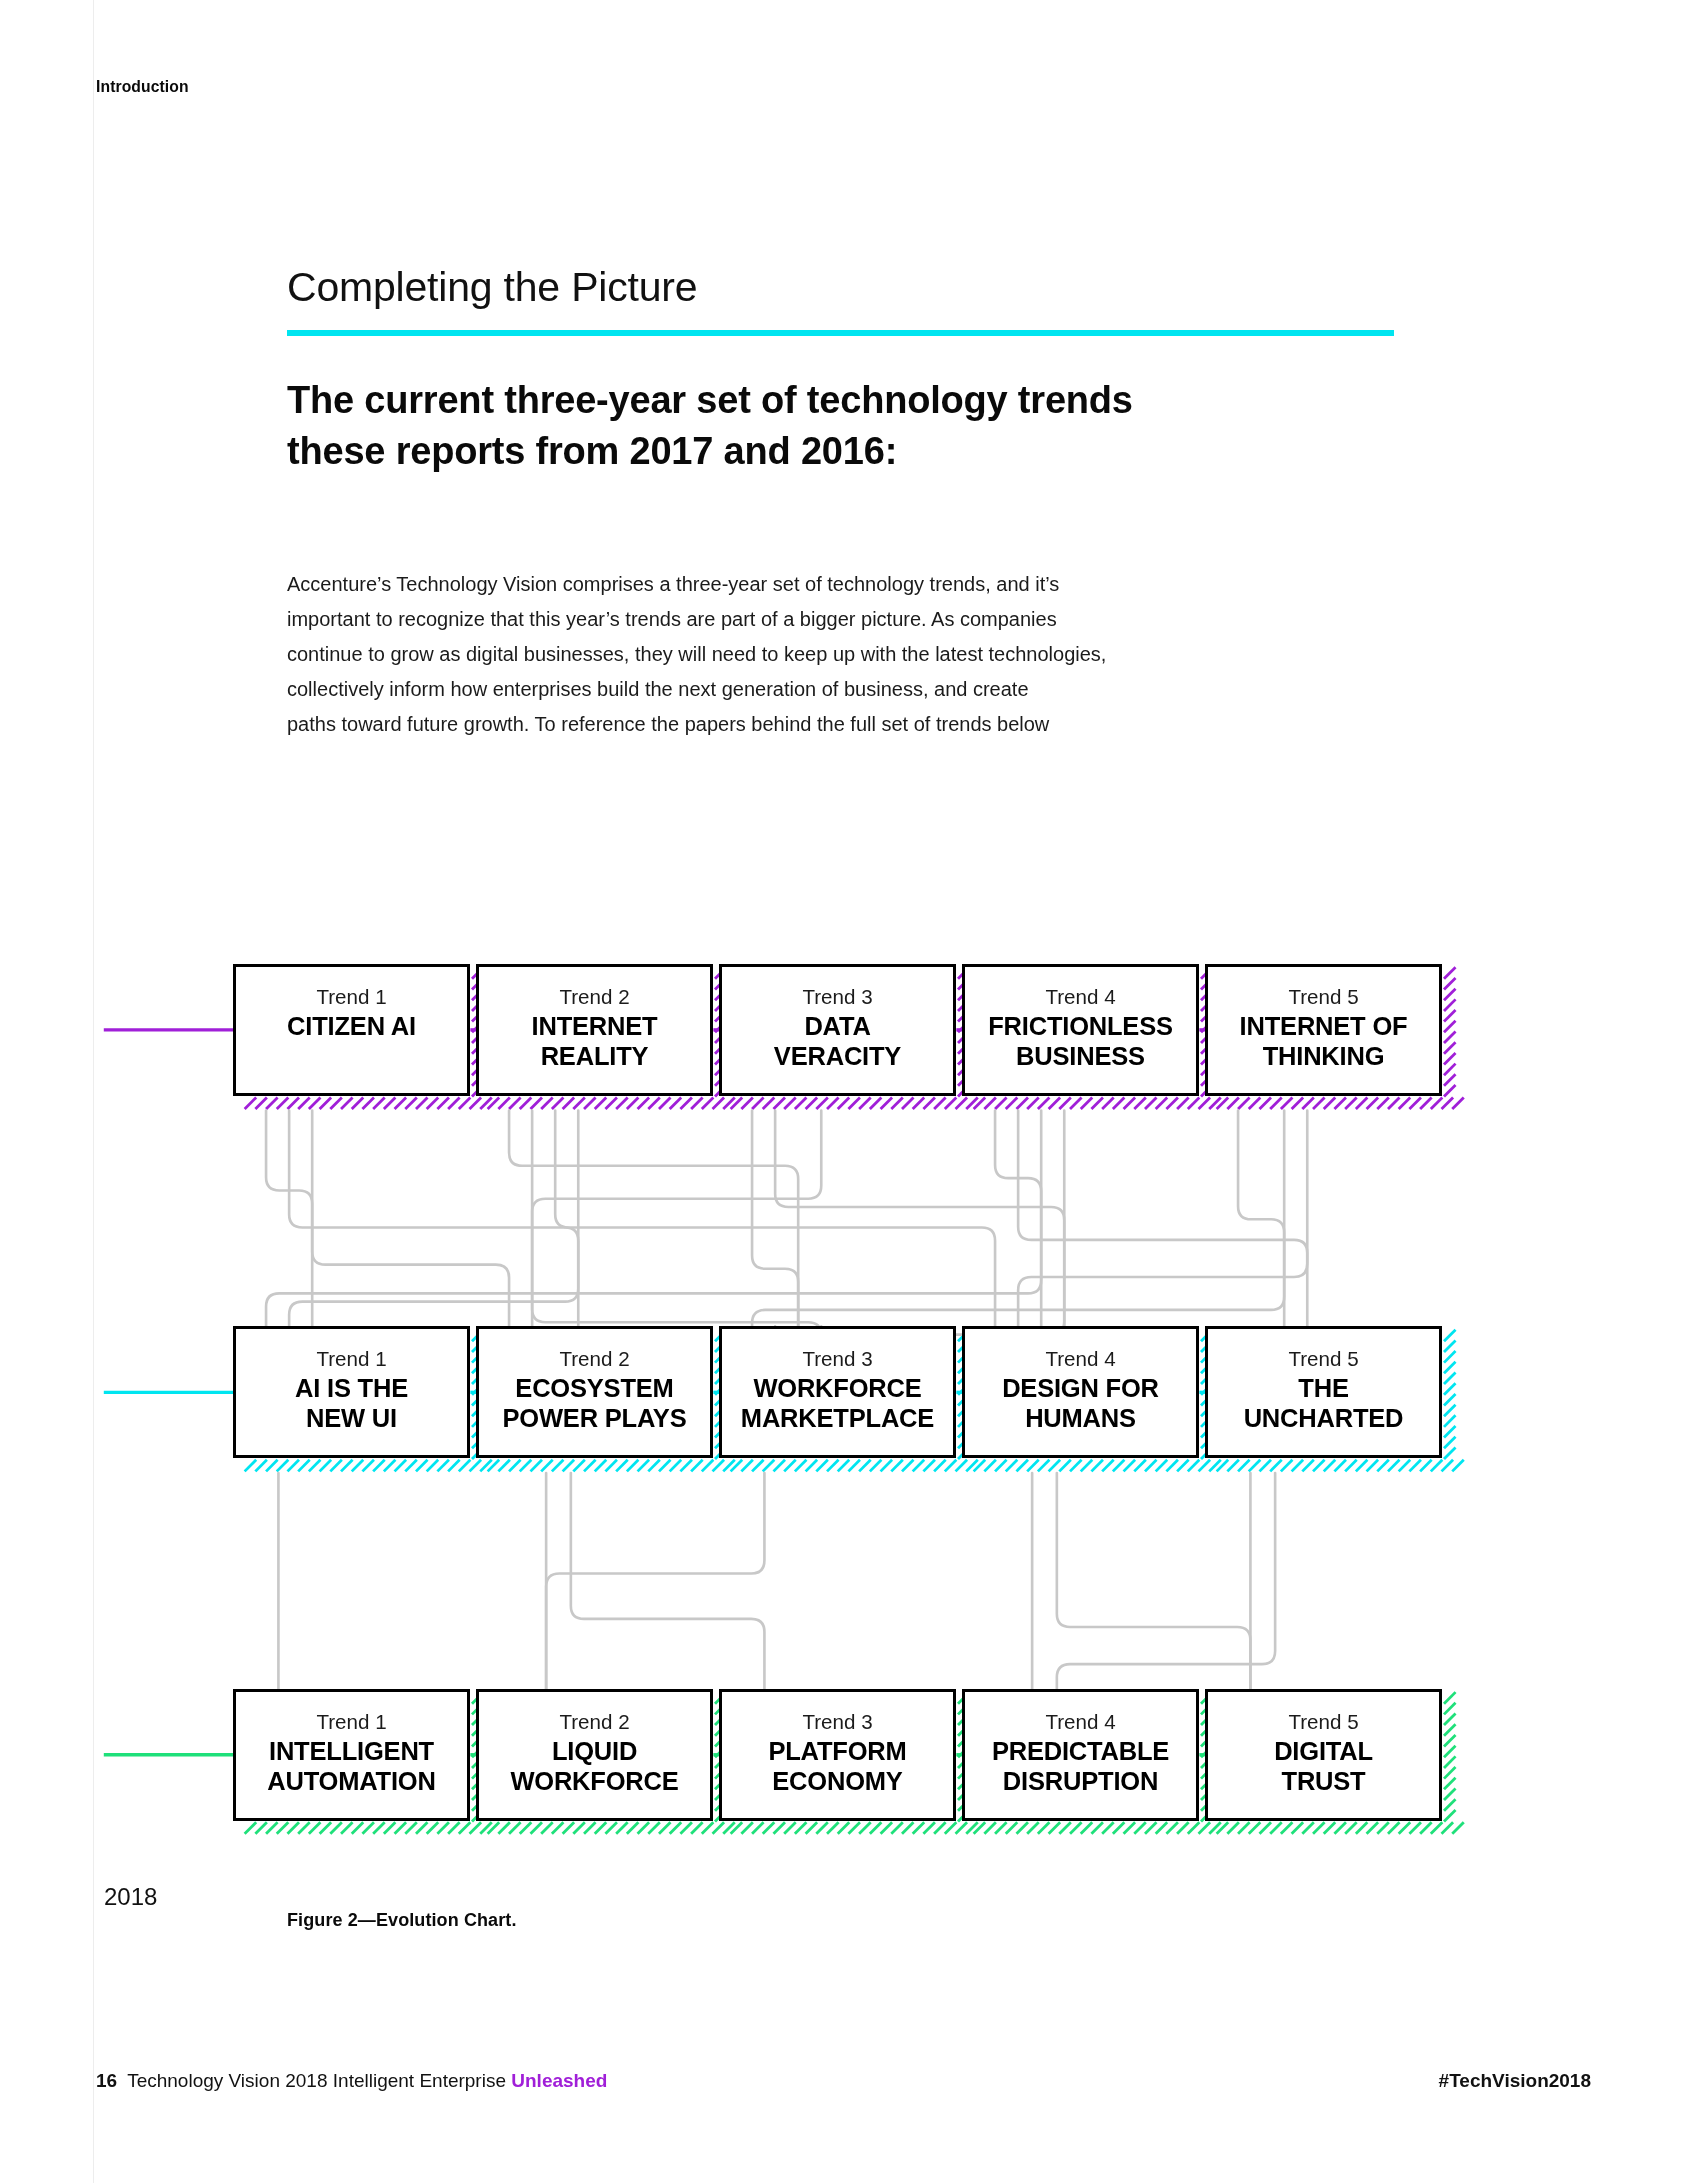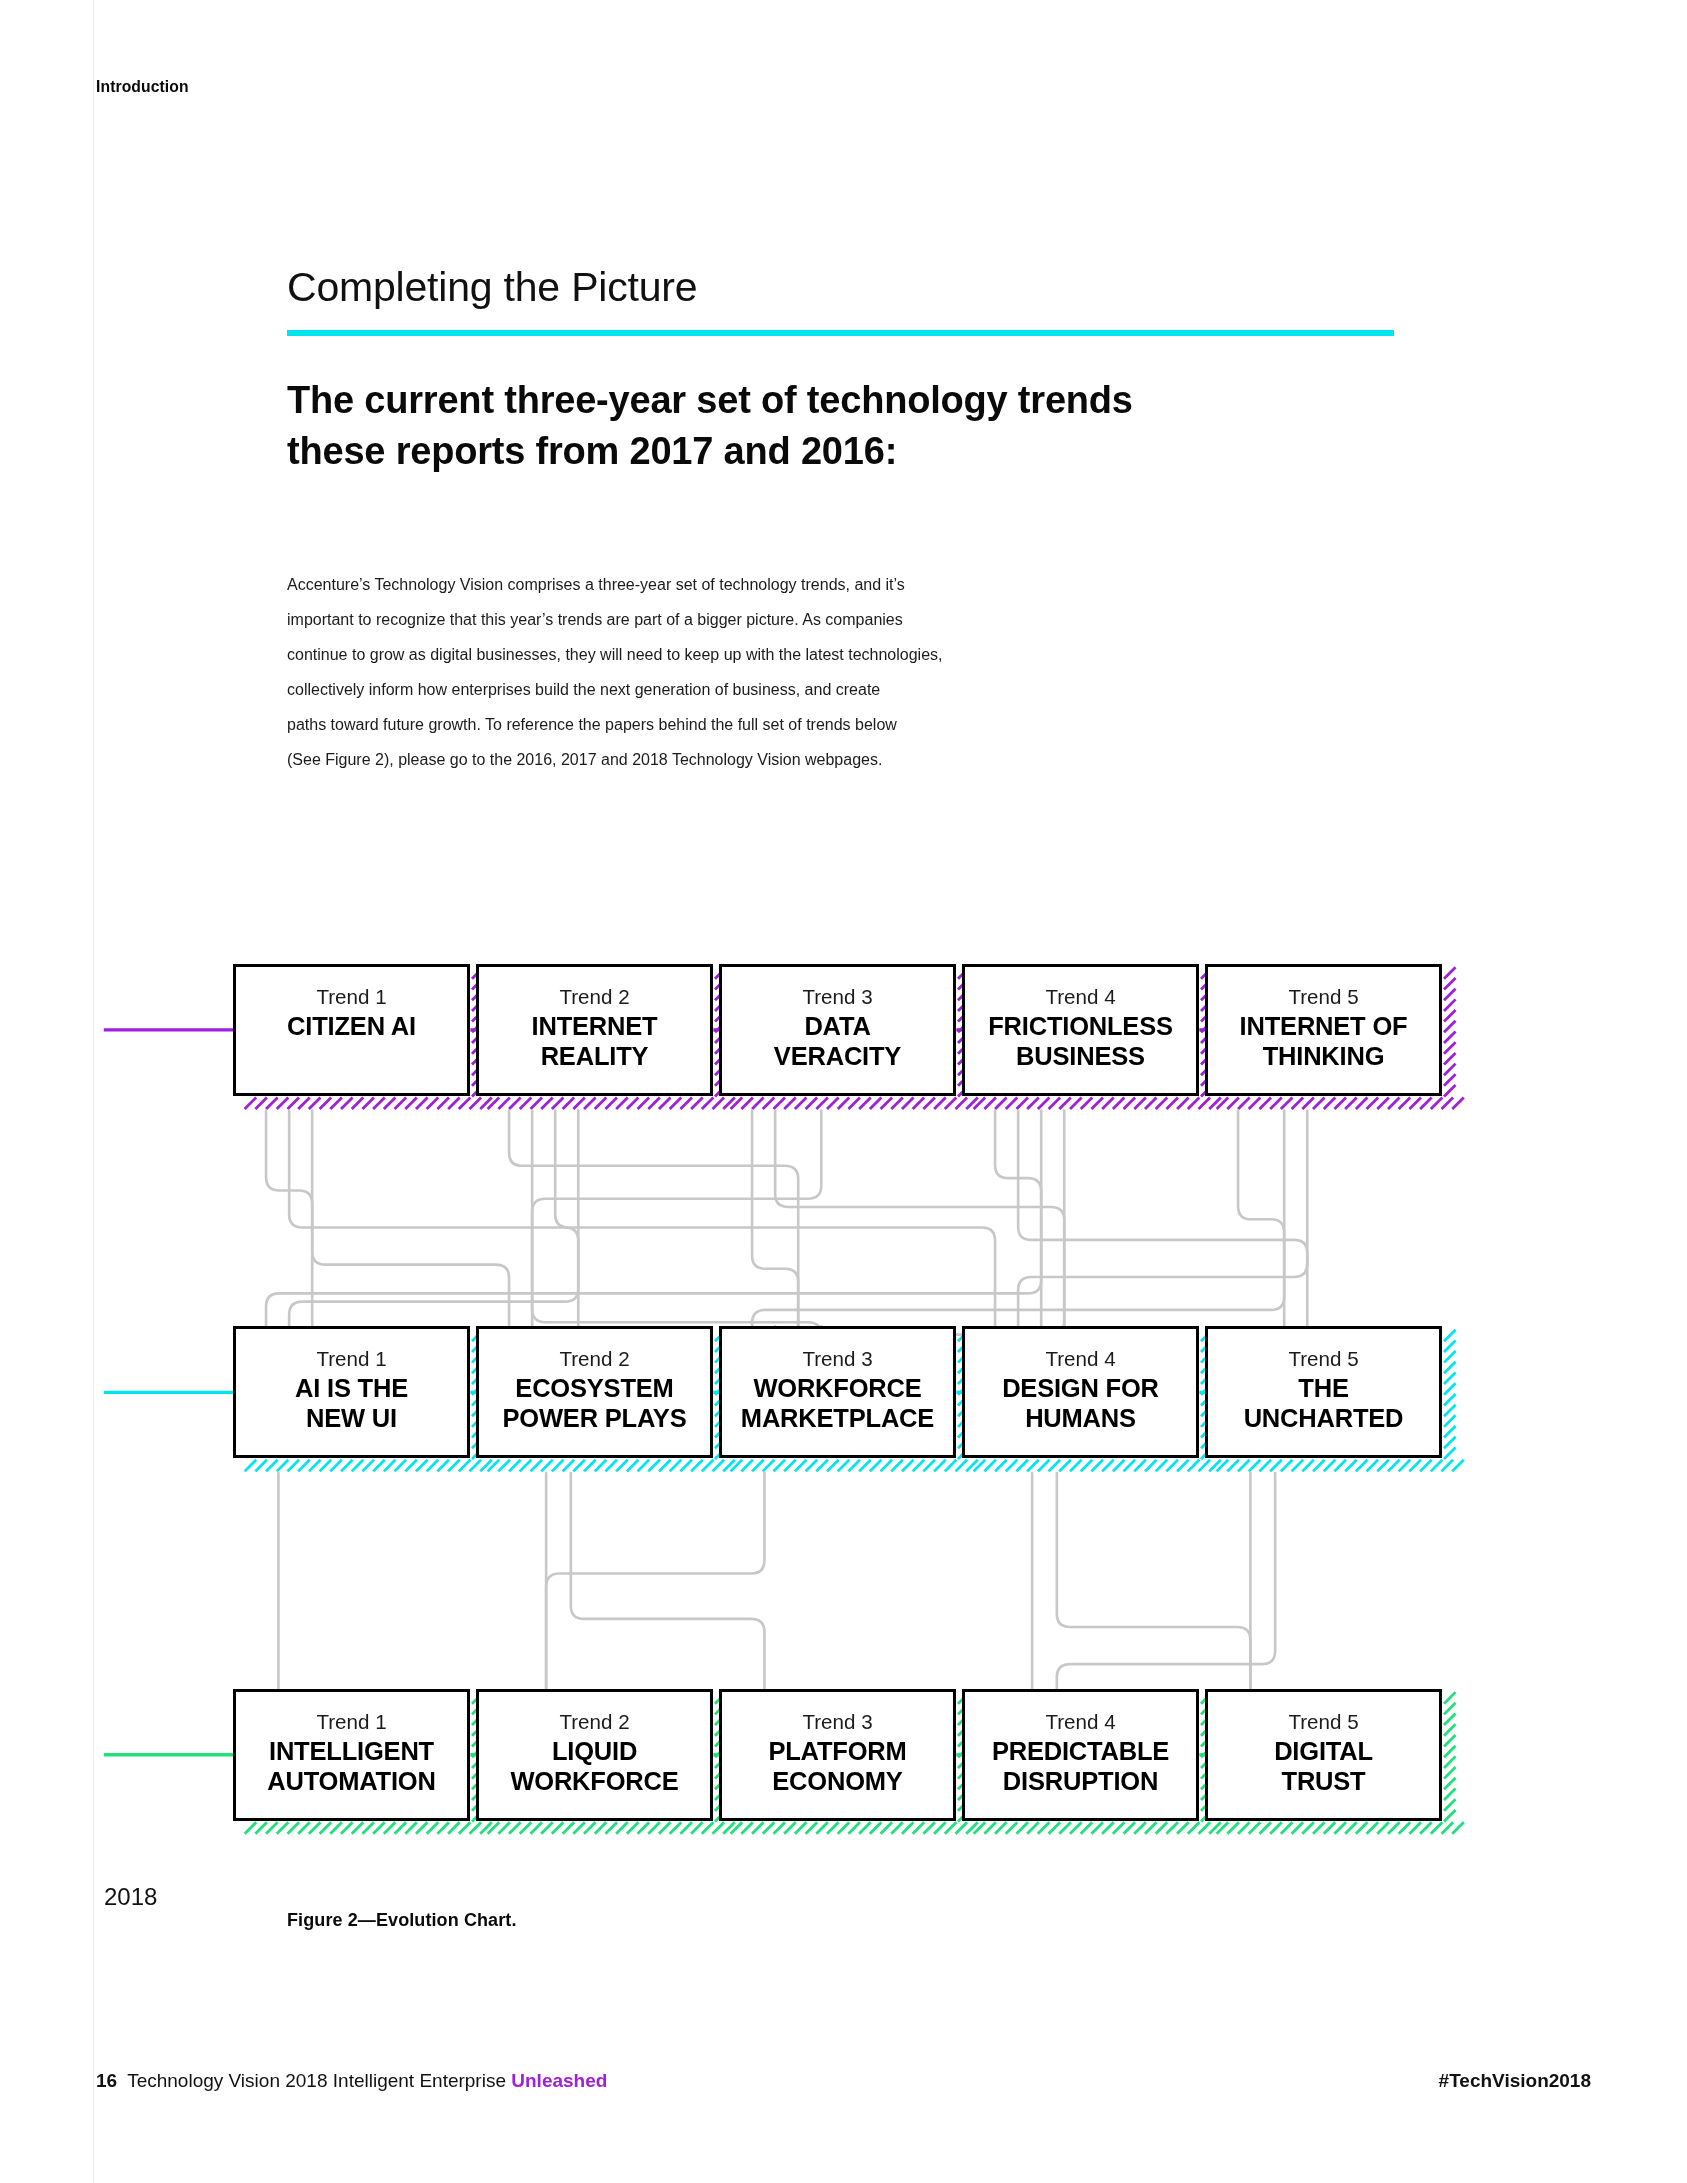--- a/index.html
+++ b/index.html
@@ -14,21 +14,21 @@
   .kicker{position:absolute;left:96px;top:78px;font-size:15.7px;font-weight:bold;color:#0a0a0a;letter-spacing:0.1px;}
 
   .sec-title{position:absolute;left:287px;top:264px;font-size:41px;font-weight:400;color:#111;letter-spacing:-0.2px;white-space:nowrap;}
   .sec-rule{position:absolute;left:287px;top:330px;width:1107px;height:5.8px;background:#00e5f0;}
 
   .headline{position:absolute;left:287px;top:375px;width:1071px;
     font-size:38px;line-height:51px;font-weight:bold;color:#0a0a0a;letter-spacing:-0.2px;}
   .headline div{white-space:nowrap;}
 
   .body-copy{position:absolute;left:287px;top:567px;width:1079px;
-    font-size:16px;line-height:35px;color:#1b1b1b;font-weight:400;}
+    font-size:20px;line-height:35px;color:#1b1b1b;font-weight:400;}
   .body-copy div{white-space:nowrap;}
 
   
   #chart{position:absolute;left:0;top:931px;width:1456px;height:972px;}
   #chart svg{position:absolute;left:0;top:0;}
 
   .year-lab{position:absolute;font-size:24px;color:#111;font-weight:400;letter-spacing:0px;}
 
   .tbox{position:absolute;width:237px;height:132px;background:#fff;box-sizing:border-box;border:3.3px solid #000;}
   .tbox .tnum{position:absolute;left:0;right:0;top:18px;text-align:center;font-size:20.6px;color:#1b1b1b;font-weight:400;}
@@ -56,21 +56,20 @@
 <div class="headline">
     <div>The current three-year set of technology trends</div>
     <div>these reports from 2017 and 2016:</div>
   </div>
 <div class="body-copy">
     <div>Accenture’s Technology Vision comprises a three-year set of technology trends, and it’s</div>
     <div>important to recognize that this year’s trends are part of a bigger picture. As companies</div>
     <div>continue to grow as digital businesses, they will need to keep up with the latest technologies,</div>
     <div>collectively inform how enterprises build the next generation of business, and create</div>
     <div>paths toward future growth. To reference the papers behind the full set of trends below</div>
-    <div>(See Figure 2), please go to the 2016, 2017 and 2018 Technology Vision webpages.</div>
   </div>
 
 <div id="chart">
   <svg width="1687" height="972" viewBox="0 0 2048 1180">
     <g id="hatch-layer">
         <line x1="573" y1="58" x2="587" y2="44" stroke="#a01fd8" stroke-width="3.4"></line>
         <line x1="573" y1="71" x2="587" y2="57" stroke="#a01fd8" stroke-width="3.4"></line>
         <line x1="573" y1="84" x2="587" y2="70" stroke="#a01fd8" stroke-width="3.4"></line>
         <line x1="573" y1="97" x2="587" y2="83" stroke="#a01fd8" stroke-width="3.4"></line>
         <line x1="573" y1="110" x2="587" y2="96" stroke="#a01fd8" stroke-width="3.4"></line>

